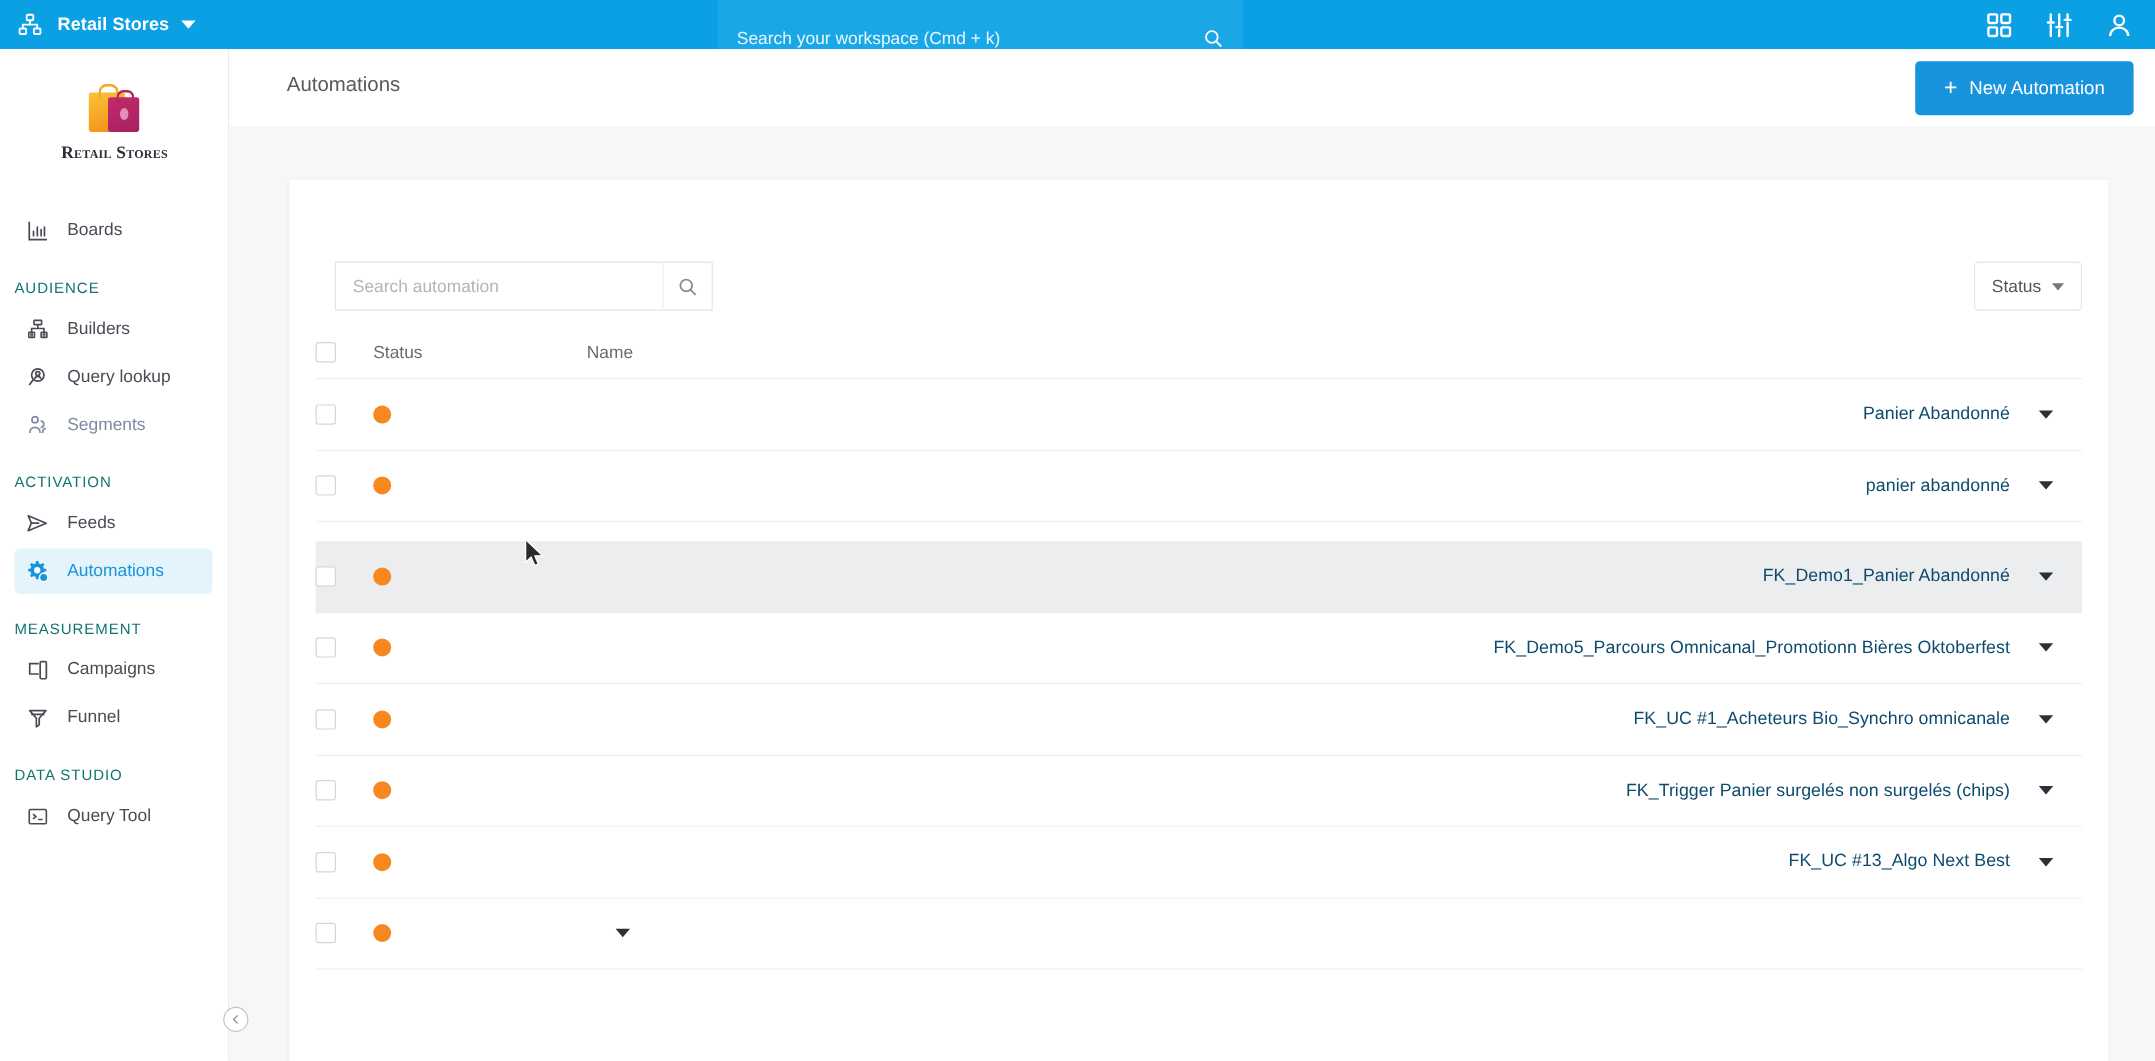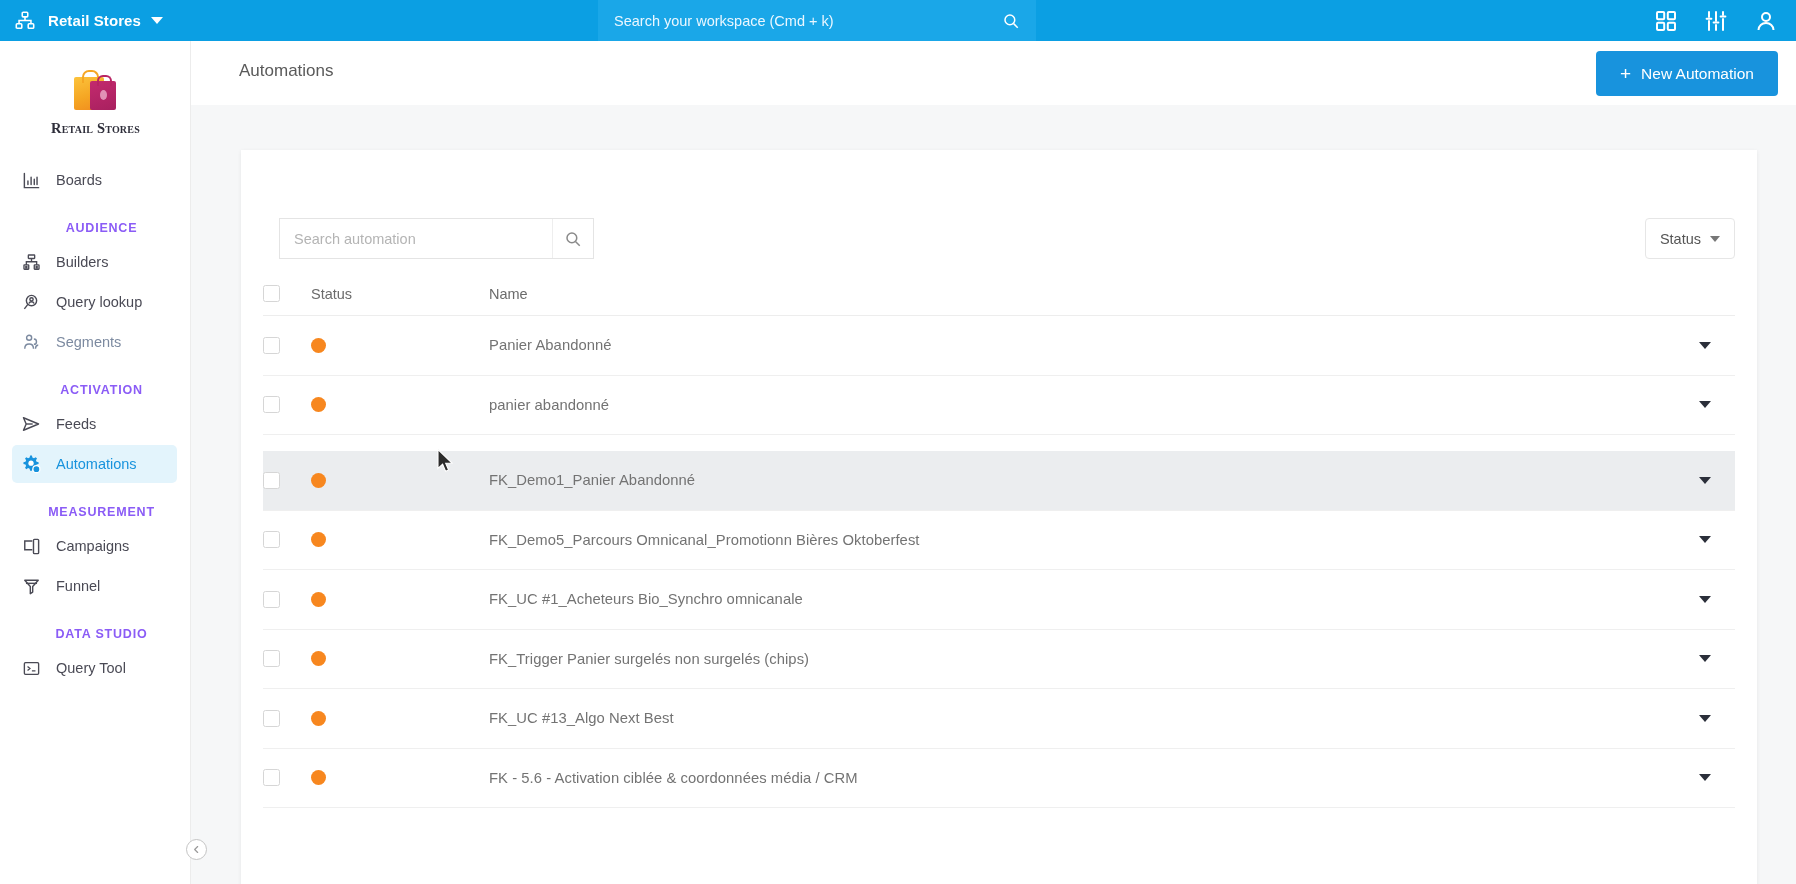--- a/index.html
+++ b/index.html
@@ -26,21 +26,21 @@
   .org-caret {
     margin-left: 10px; width: 0; height: 0;
     border-left: 6px solid transparent;
     border-right: 6px solid transparent;
     border-top: 7px solid #ffffff;
   }
   .global-search {
     position: absolute; left: 598px; top: 0;
     width: 438px; height: 41px;
     background: #1aa7e8;
-    display: flex; align-items: center;
+    display: flex; align-items: flex-end;
     padding: 0 16px;
   }
   .global-search-text {
     color: #eaf7ff; font-size: 14.5px; flex: 1;
   }
   .global-search-icon { width: 18px; height: 18px; }
   .topbar-right {
     position: absolute; right: 18px; top: 0; height: 41px;
     display: flex; align-items: center; gap: 26px;
   }
@@ -111,26 +111,25 @@
     background: #e9a4c3; border-radius: 50% 50% 50% 50%;
     opacity: .85;
   }
   .logo-text {
     margin-top: 7px;
     font-family: "Liberation Serif", serif;
     font-size: 14.5px; color: #2e2e3a;
     letter-spacing: .2px; font-variant: small-caps;
     font-weight: bold;
   }
-  .nav { position: absolute; top: 120px; left: 0; width: 191px; text-align: center; }
+  .nav { position: absolute; top: 132px; left: 0; width: 191px; }
   .nav-section-label {
-    font-size: 12.5px; color: #8b5cf6;
+    font-size: 12.5px; color: #0f766e;
     letter-spacing: .8px; padding: 0 0 0 12px;
     margin: 22px 0 8px 0;
-    font-weight: bold;
   }
   .nav-item {
     display: flex; align-items: center;
     height: 38px; margin: 2px 14px 2px 12px;
     padding-left: 8px; border-radius: 5px;
     cursor: pointer; color: #4a4a55;
     font-size: 14.5px;
   }
   .nav-item .ni-icon {
     width: 22px; height: 22px; margin-right: 14px;
@@ -220,22 +219,23 @@
     cursor: pointer;
   }
   .row.highlight { background: #ebedef; margin-top: 16px; }
   .row-check { width: 48px; display:flex; align-items:center; }
   .row-status { width: 178px; display: flex; align-items: center; }
   .dot {
     width: 15px; height: 15px; border-radius: 50%;
     background: #f7871f; display: block;
   }
   .row-name {
-    flex: 1; font-size: 14.8px; color: #737373;
+    flex: 1; font-size: 14.8px; color: #0c4a6e;
     letter-spacing: .05px;
+    text-align: right;
   }
   .row-caret {
     width: 60px; display: flex; align-items: center; justify-content: center;
   }
   .tri-down {
     width: 0; height: 0;
     border-left: 6.5px solid transparent;
     border-right: 6.5px solid transparent;
     border-top: 7px solid #2b2f3a;
   }
@@ -547,21 +547,20 @@
               <span class="tri-down"></span>
             </div>
           </div>
           <div class="row">
             <div class="row-check">
               <span class="cbx"></span>
             </div>
             <div class="row-status">
               <span class="dot"></span>
             </div>
-            <div class="row-name">FK - 5.6 - Activation ciblée &amp; coordonnées média / CRM</div>
             <div class="row-caret">
               <span class="tri-down"></span>
             </div>
           </div>
         </div>
     </div>
 
   </div>
 </div>
 

